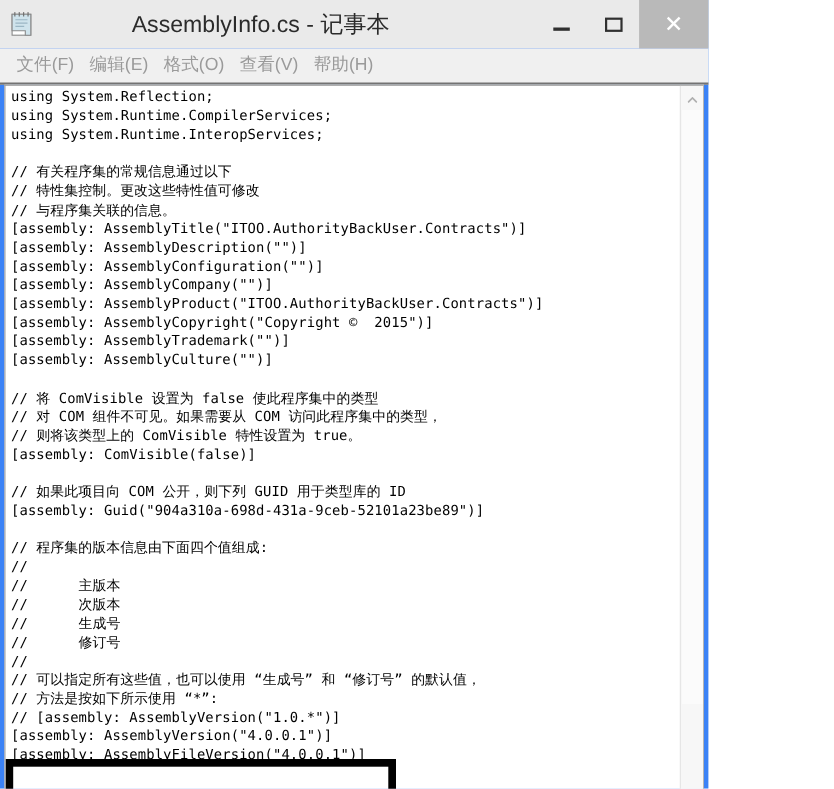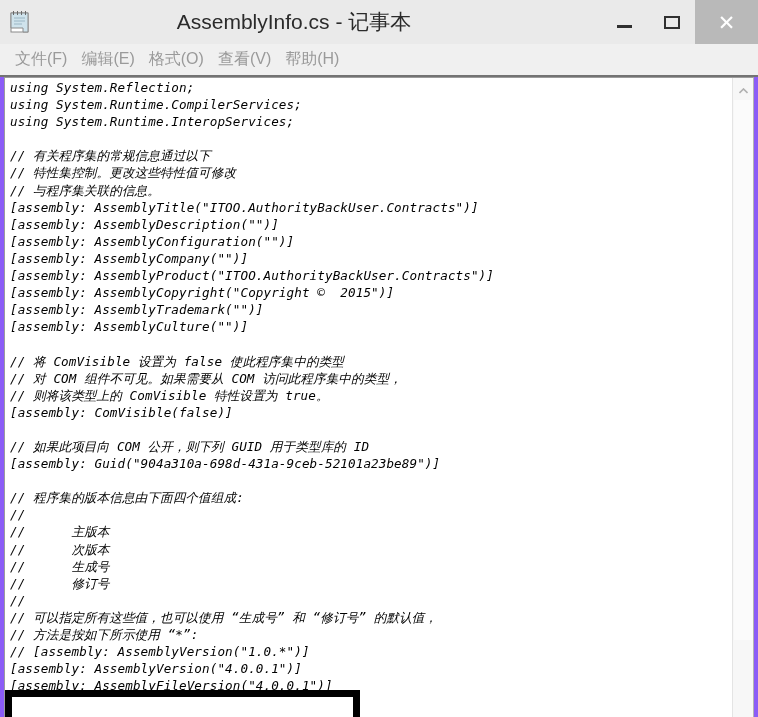--- a/index.html
+++ b/index.html
@@ -8,23 +8,23 @@
     background: #ffffff;
   }
   body {
     width: 758px;
     height: 717px;
     font-family: "Liberation Sans", sans-serif;
     overflow: hidden;
   }
   .window {
     position: relative;
-    width: 758px;
+    width: 644px;
     height: 717px;
-    background: #8b5cf6;
+    background: #3b82f6;
     box-sizing: border-box;
   }
 
   
   .titlebar {
     position: relative;
     height: 44px;
     background: #eaeaea;
     display: flex;
     align-items: center;
@@ -127,21 +127,20 @@
     font-family: "DejaVu Sans Mono", "Liberation Mono", monospace;
     font-size: 12.6px;
     line-height: 17.1px;
     color: #000000;
     white-space: pre;
     letter-spacing: 0.1px;
   }
   .text-content .ln {
     display: block;
     height: 17.1px;
-    font-style: italic;
   }
 
   
   .scrollbar {
     position: absolute;
     top: 0;
     right: 0;
     width: 21px;
     height: 100%;
     background: #f7f7f7;

